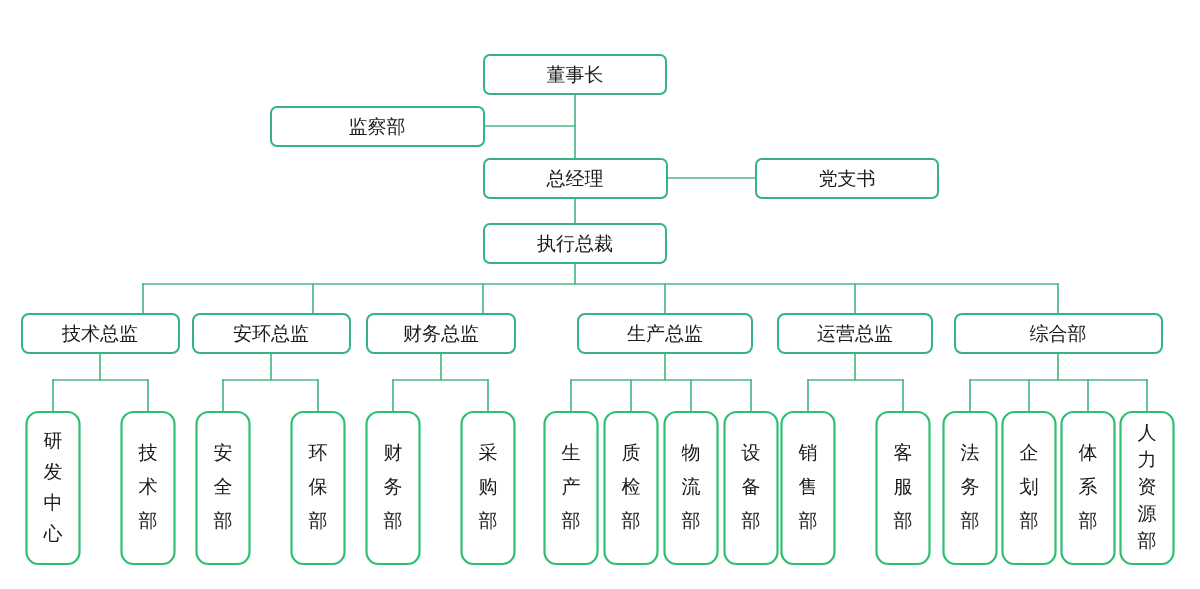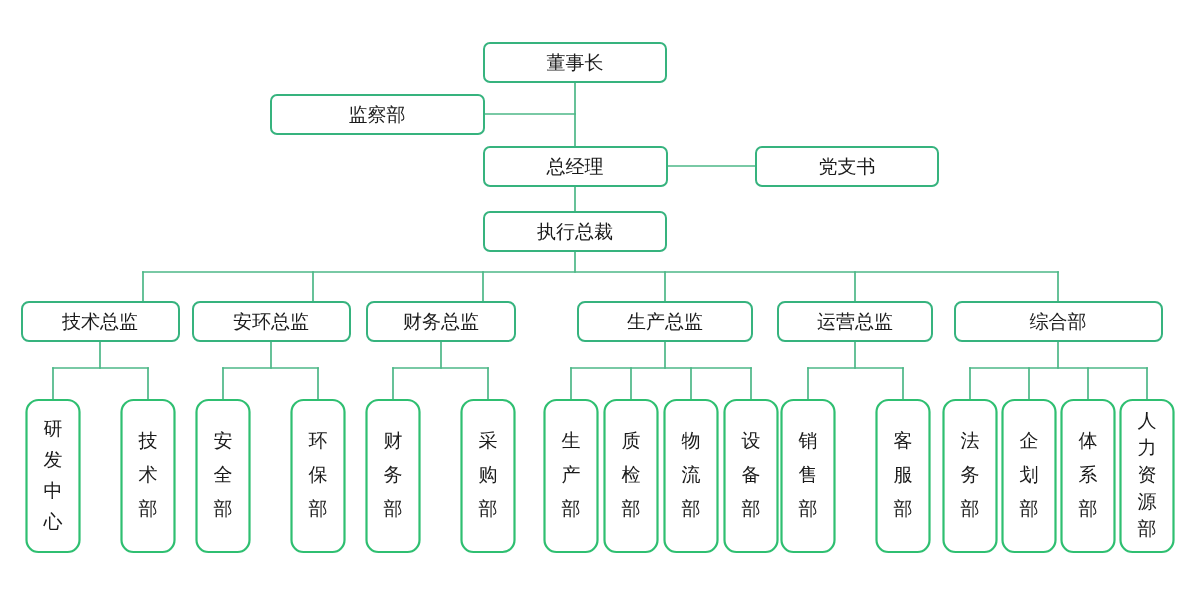--- a/index.html
+++ b/index.html
@@ -11,20 +11,21 @@
     width: 1200px;
     height: 589px;
     font-family: "Liberation Sans", "DejaVu Sans", sans-serif;
     overflow: hidden;
   }
   #chart-root {
     position: relative;
     width: 1200px;
     height: 438px;
     background: #ffffff;
+    margin-top: 12px;
   }
   svg.org-svg {
     position: absolute;
     left: 0;
     top: 0;
     width: 1200px;
     height: 589px;
   }
   .node-box {
     fill: #ffffff;

